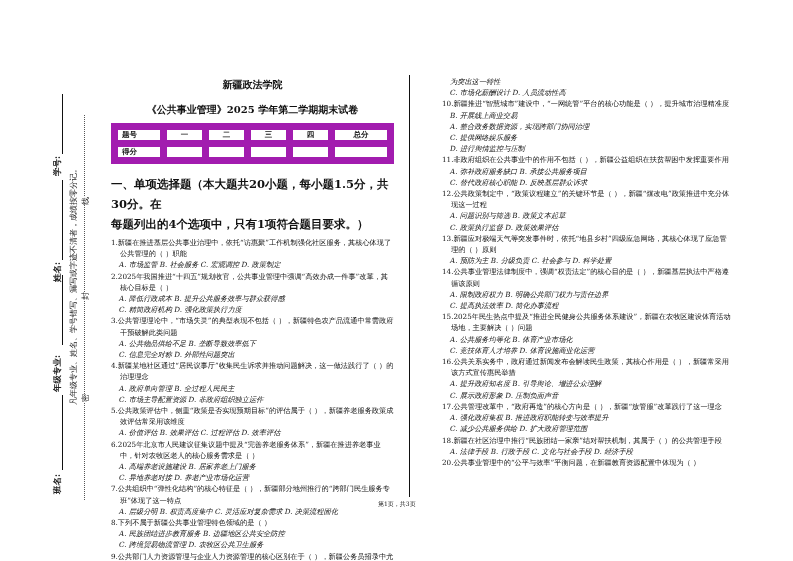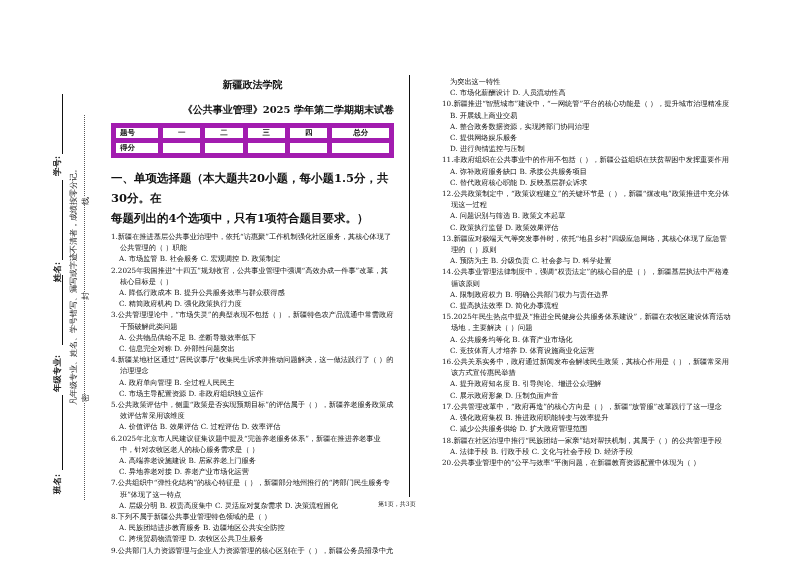--- a/index.html
+++ b/index.html
@@ -17,28 +17,28 @@
     .rot.bold { font-weight: bold; font-size: 8.5px; }
     .vline { position: absolute; width: 0; border-left: 1px solid #111; }
     .vdot { position: absolute; width: 0; border-left: 1px dotted #555; }
     .dotlabel { position: absolute; font-size: 8px; transform: rotate(-90deg); transform-origin: 0 0; }
 
     .col-left { position: absolute; left: 111px; top: 78px; width: 283px; }
     .col-right { position: absolute; left: 442px; top: 76px; width: 290px; }
     .divider { position: absolute; left: 409px; top: 75px; height: 422px; border-left: 1.5px solid #111; }
 
     .school { text-align: center; font-weight: bold; font-size: 10px; margin: 0 0 8px 0; }
-    .exam-title { text-align: right; font-weight: bold; font-size: 10px; margin: 11px 0 6px 0; }
+    .exam-title { text-align: center; font-weight: bold; font-size: 10px; margin: 11px 0 6px 0; }
     table.score { border-collapse: collapse; width: 283px; font-size: 7.5px; margin-bottom: 10px; }
-    table.score td { border: 5px solid #a21caf; height: 9px; padding: 0 2px; text-align: center; font-weight: bold; }
+    table.score td { border: 7px solid #a21caf; height: 9px; padding: 0 2px; text-align: center; font-weight: bold; }
     table.score td:first-child { width: 36px; text-align: left; padding-left: 4px; }
     .section-title { font-weight: bold; font-size: 11.5px; line-height: 20px; margin: 0 0 3px 0; }
     .q { font-size: 7.2px; line-height: 11.2px; }
     .q .stem { padding-left: 9px; text-indent: -9px; }
-    .q .opt { padding-left: 8px; }
+    .q .opt { padding-left: 8px; font-style: italic; }
     .page-footer { position: absolute; left: 378px; top: 500px; font-size: 6px; }
   </style>
 </head>
 <body>
 
 <div class="binding">
 
   <div class="vline" style="left:62px; top:94px; height:60px;"></div>
   <div class="vline" style="left:62px; top:180px; height:80px;"></div>
   <div class="vline" style="left:62px; top:275px; height:70px;"></div>

